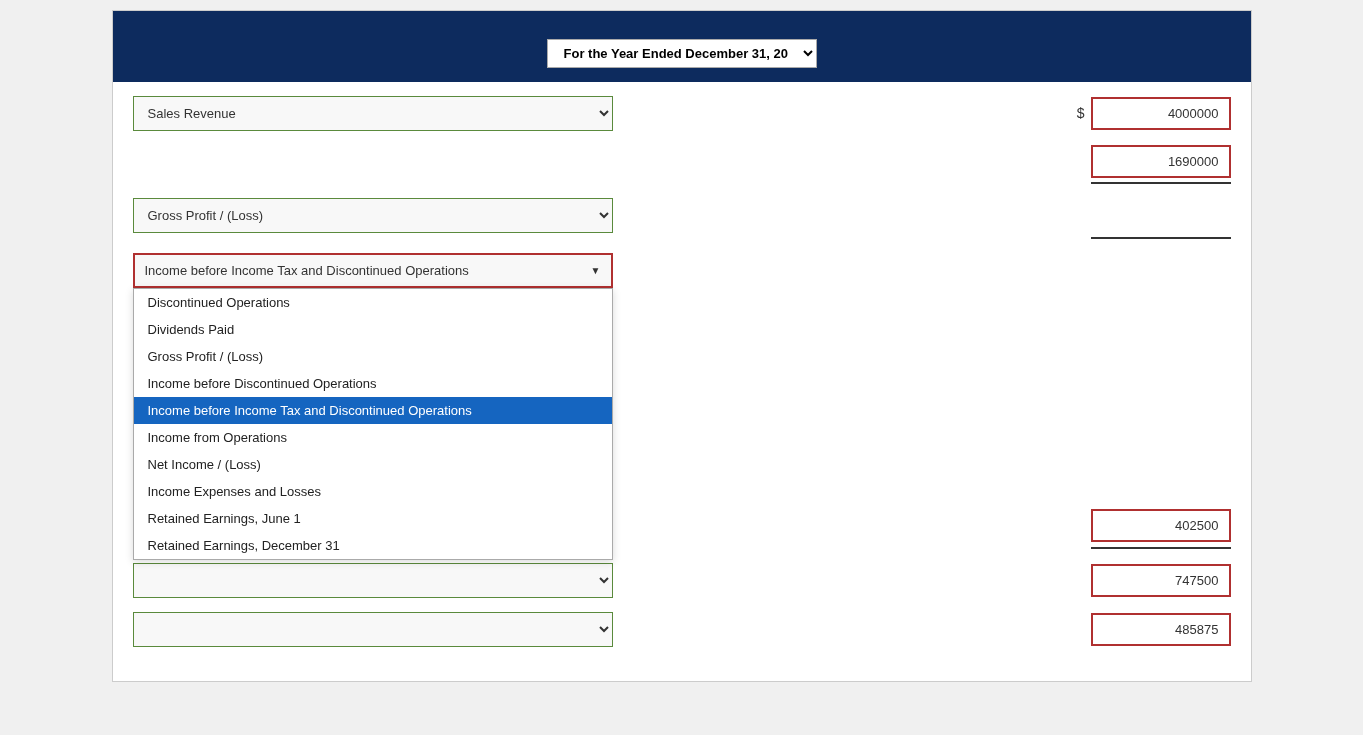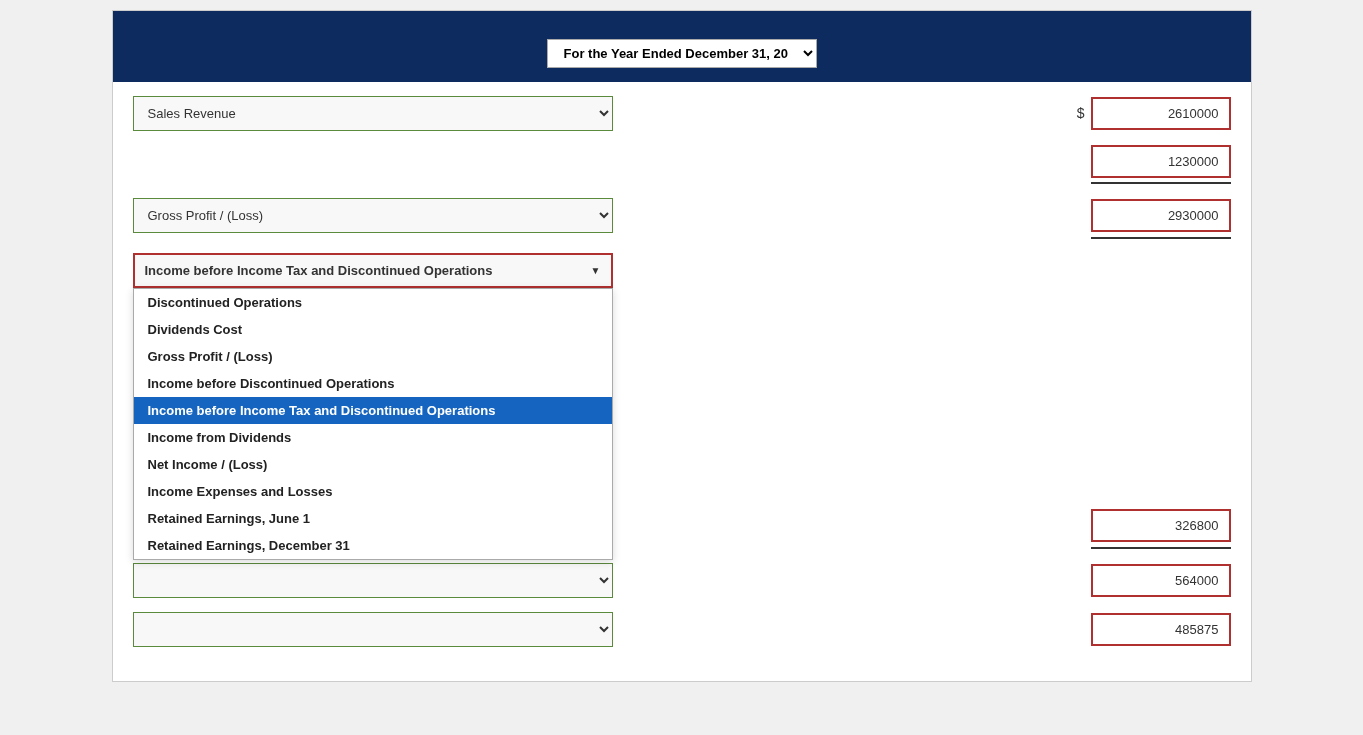--- a/index.html
+++ b/index.html
@@ -155,94 +155,91 @@
 
     <div class="row">
       <div class="select-wrapper">
         <select class="row-select">
           <option>Sales Revenue</option>
         </select>
       </div>
       <div class="spacer"></div>
       <div class="right-section">
         <span class="dollar-sign">$</span>
-        <div class="value-box">2610000</div>
+        <div class="value-box">4000000</div>
       </div>
     </div>
 
     <div class="row">
       <div class="spacer"></div>
       <div class="right-section">
-        <div class="value-box">1230000</div>
+        <div class="value-box">1690000</div>
       </div>
     </div>
     <div style="border-bottom: 2px solid #333; width: 140px; margin-left: auto; margin-top: -10px; margin-bottom: 14px;"></div>
 
     <div class="row">
       <div class="select-wrapper">
         <select class="row-select">
           <option>Gross Profit / (Loss)</option>
         </select>
       </div>
       <div class="spacer"></div>
-      <div class="right-section">
-        <div class="value-box">2930000</div>
-      </div>
     </div>
 
     <div style="border-bottom: 2px solid #333; width: 140px; margin-left: auto; margin-top: -10px; margin-bottom: 14px;"></div>
 
-    <div class="row" style="align-items: flex-end; font-weight: bold;">
+    <div class="row" style="align-items: flex-end;">
       <div class="dropdown-open-container">
 
         <div class="dropdown-trigger">
           <span>Income before Income Tax and Discontinued Operations</span>
           <span class="dropdown-trigger-arrow">▼</span>
         </div>
 
         <div class="dropdown-list">
           <div class="dropdown-list-item">Discontinued Operations</div>
-          <div class="dropdown-list-item">Dividends Cost</div>
+          <div class="dropdown-list-item">Dividends Paid</div>
           <div class="dropdown-list-item">Gross Profit / (Loss)</div>
           <div class="dropdown-list-item">Income before Discontinued Operations</div>
           <div class="dropdown-list-item selected">Income before Income Tax and Discontinued Operations</div>
-          <div class="dropdown-list-item">Income from Dividends</div>
+          <div class="dropdown-list-item">Income from Operations</div>
           <div class="dropdown-list-item">Net Income / (Loss)</div>
           <div class="dropdown-list-item">Income Expenses and Losses</div>
           <div class="dropdown-list-item">Retained Earnings, June 1</div>
           <div class="dropdown-list-item">Retained Earnings, December 31</div>
         </div>
       </div>
       <div class="spacer"></div>
     </div>
 
     <div style="margin-top: 220px;">
 
       <div class="row">
         <div class="select-wrapper">
           <select class="row-select">
             <option></option>
           </select>
         </div>
         <div class="spacer"></div>
         <div class="right-section">
-          <div class="value-box">326800</div>
+          <div class="value-box">402500</div>
         </div>
       </div>
       <div style="border-bottom: 2px solid #333; width: 140px; margin-left: auto; margin-top: -10px; margin-bottom: 14px;"></div>
 
       <div class="row">
         <div class="select-wrapper">
           <select class="row-select">
             <option></option>
           </select>
         </div>
         <div class="spacer"></div>
         <div class="right-section">
-          <div class="value-box">564000</div>
+          <div class="value-box">747500</div>
         </div>
       </div>
 
       <div class="row">
         <div class="select-wrapper">
           <select class="row-select">
             <option></option>
           </select>
         </div>
         <div class="spacer"></div>

